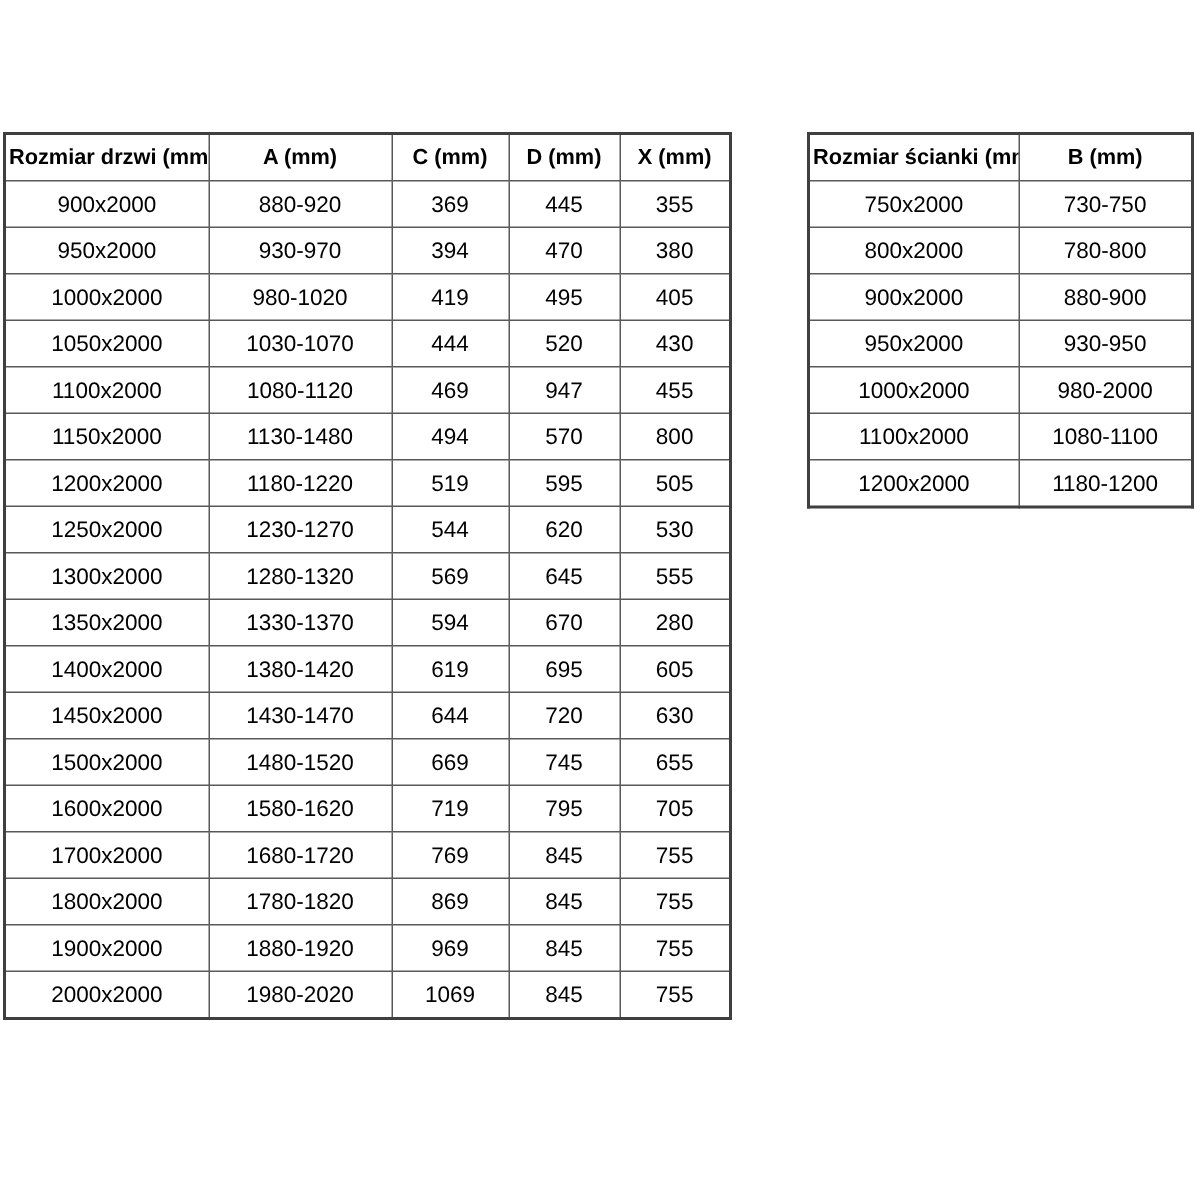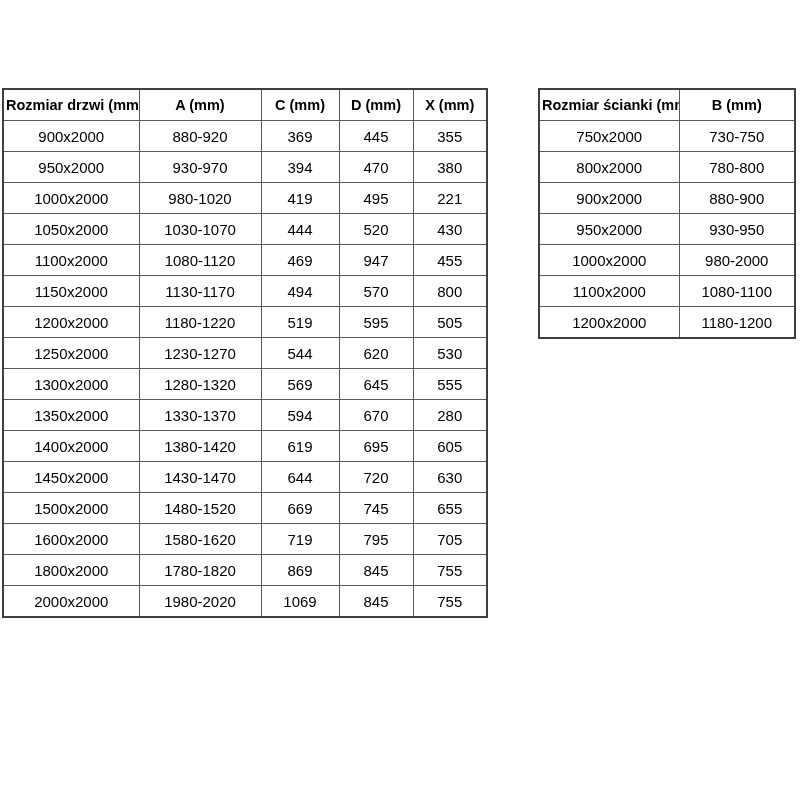--- a/index.html
+++ b/index.html
@@ -95,39 +95,39 @@
           <td>930-970</td>
           <td>394</td>
           <td>470</td>
           <td>380</td>
         </tr>
         <tr>
           <td>1000x2000</td>
           <td>980-1020</td>
           <td>419</td>
           <td>495</td>
-          <td>221</td>
+          <td>405</td>
         </tr>
         <tr>
           <td>1050x2000</td>
           <td>1030-1070</td>
           <td>444</td>
           <td>520</td>
           <td>430</td>
         </tr>
         <tr>
           <td>1100x2000</td>
           <td>1080-1120</td>
           <td>469</td>
           <td>947</td>
           <td>455</td>
         </tr>
         <tr>
           <td>1150x2000</td>
-          <td>1130-1170</td>
+          <td>1130-1480</td>
           <td>494</td>
           <td>570</td>
           <td>800</td>
         </tr>
         <tr>
           <td>1200x2000</td>
           <td>1180-1220</td>
           <td>519</td>
           <td>595</td>
           <td>505</td>
@@ -175,23 +175,37 @@
           <td>655</td>
         </tr>
         <tr>
           <td>1600x2000</td>
           <td>1580-1620</td>
           <td>719</td>
           <td>795</td>
           <td>705</td>
         </tr>
         <tr>
+          <td>1700x2000</td>
+          <td>1680-1720</td>
+          <td>769</td>
+          <td>845</td>
+          <td>755</td>
+        </tr>
+        <tr>
           <td>1800x2000</td>
           <td>1780-1820</td>
           <td>869</td>
+          <td>845</td>
+          <td>755</td>
+        </tr>
+        <tr>
+          <td>1900x2000</td>
+          <td>1880-1920</td>
+          <td>969</td>
           <td>845</td>
           <td>755</td>
         </tr>
         <tr>
           <td>2000x2000</td>
           <td>1980-2020</td>
           <td>1069</td>
           <td>845</td>
           <td>755</td>
         </tr>

